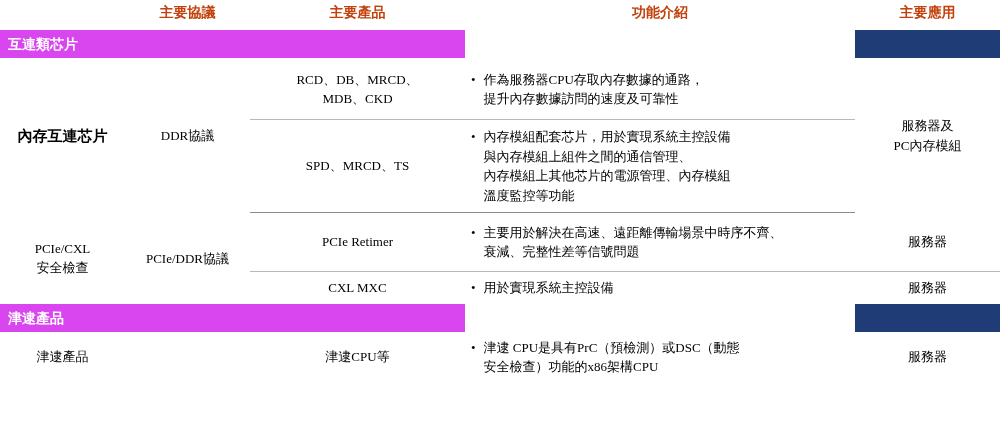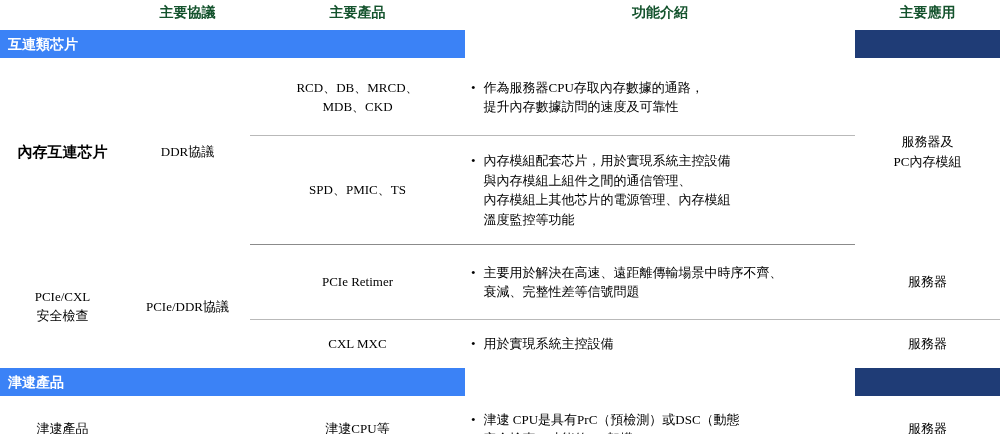--- a/index.html
+++ b/index.html
@@ -31,43 +31,43 @@
   col.c3 { width: 215px; }
   col.c4 { width: 390px; }
   col.c5 { width: 145px; }
 
   thead th {
     font-weight: bold;
     font-size: 14px;
     text-align: center;
     padding: 4px 4px 8px 4px;
     vertical-align: bottom;
-    color: #14532d;
+    color: #c2410c;
   }
   thead th.blank { text-align: left; }
 
   tr.band td {
-    background: #3b82f6;
+    background: #d946ef;
     color: #ffffff;
     font-weight: bold;
     font-size: 14px;
     height: 24px;
     padding: 2px 8px;
     border-bottom: 1px solid #ffffff;
   }
   tr.band td.band-gap {
     background: #ffffff;
   }
   tr.band td.band-right {
     background: #1f3c76;
   }
 
   td {
     vertical-align: middle;
-    padding: 8px 6px;
+    padding: 0 6px;
     line-height: 1.5;
   }
   td.ctr { text-align: center; }
   .sep-bot { border-bottom: 1px solid #b9b9b9; }
   .thick-bot { border-bottom: 1px solid #8b8b8b; }
 
   .bullet-line {
     display: flex;
     align-items: flex-start;
     gap: 8px;
@@ -123,21 +123,21 @@
             <span class="bullet-dot">•</span>
             <span class="bullet-text">作為服務器CPU存取內存數據的通路，
 提升內存數據訪問的速度及可靠性</span>
           </div>
         </td>
         <td class="ctr multi" rowspan="2">服務器及
 PC內存模組</td>
       </tr>
 
       <tr>
-        <td class="ctr multi thick-bot" style="height:92px;">SPD、PMIC、TS</td>
+        <td class="ctr multi thick-bot" style="height:92px;">SPD、MRCD、TS</td>
         <td class="thick-bot">
           <div class="bullet-line">
             <span class="bullet-dot">•</span>
             <span class="bullet-text">內存模組配套芯片，用於實現系統主控設備
 與內存模組上組件之間的通信管理、
 內存模組上其他芯片的電源管理、內存模組
 溫度監控等功能</span>
           </div>
         </td>
       </tr>

